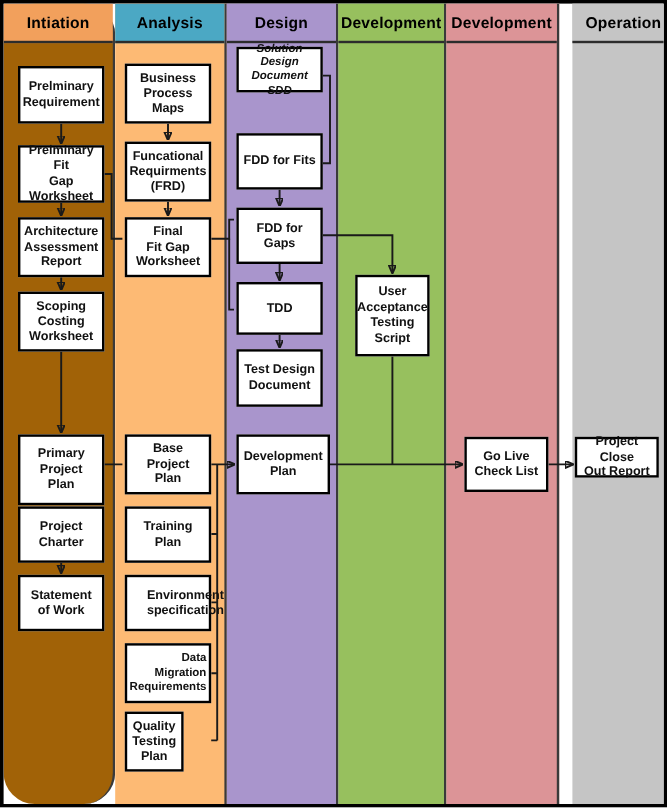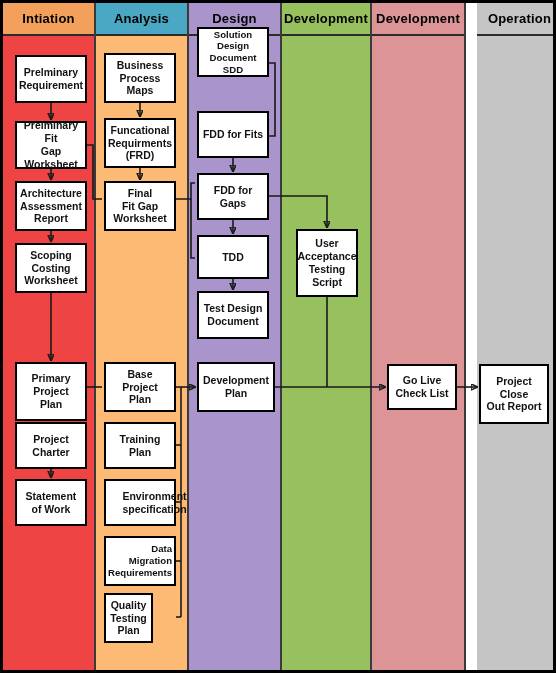--- a/index.html
+++ b/index.html
@@ -82,21 +82,21 @@
     z-index: 3;
     pointer-events: none;
   }
   #wires path, #wires line { stroke: #1a1a1a; stroke-width: 1.6; fill: none; }
 </style>
 </head>
 <body>
 
 <div id="diagram">
 
-  <div class="lane" style="left:0px; width:93px; background:#ef4444;">
+  <div class="lane" style="left:0px; width:93px; background:#a16207;border-radius:26px;">
     <div class="lane-header" style="background:#F2A05C;">
       <span>Intiation</span>
     </div>
     <div class="lane-body"></div>
   </div>
 
   <div class="lane" style="left:93px; width:93px; background:#fdba74;padding-left:22px;">
     <div class="lane-header" style="background:#4BA8C4;">
       <span>Analysis</span>
     </div>
@@ -225,21 +225,21 @@
 specification</div>
 
   <div class="node" style="left:101px; top:533px; width:72px; height:50px; font-size:9.6px;text-align:right;">Data
 Migration
 Requirements</div>
 
   <div class="node" style="left:101px; top:590px; width:49px; height:50px;">Quality
 Testing
 Plan</div>
 
-  <div class="node" style="left:194px; top:24px; width:72px; height:50px; font-size:9.6px;">Solution
+  <div class="node" style="left:194px; top:36px; width:72px; height:38px; font-size:9.6px;font-style:italic;">Solution
 Design
 Document  SDD</div>
 
   <div class="node" style="left:194px; top:108px; width:72px; height:47px;">FDD for Fits</div>
 
   <div class="node" style="left:194px; top:170px; width:72px; height:47px;">FDD for Gaps</div>
 
   <div class="node" style="left:194px; top:232px; width:72px; height:44px;">TDD</div>
 
   <div class="node" style="left:194px; top:288px; width:72px; height:48px;">Test Design
@@ -249,16 +249,16 @@
 Plan</div>
 
   <div class="node" style="left:293px; top:226px; width:62px; height:68px;">User
 Acceptance
 Testing
 Script</div>
 
   <div class="node" style="left:384px; top:361px; width:70px; height:46px;text-align:center;">Go Live
 Check List</div>
 
-  <div class="node" style="left:476px; top:361px; width:70px; height:60px;">Project Close
+  <div class="node" style="left:476px; top:361px; width:70px; height:34px;">Project Close
 Out Report</div>
 
 </div>
 
 </body></html>

